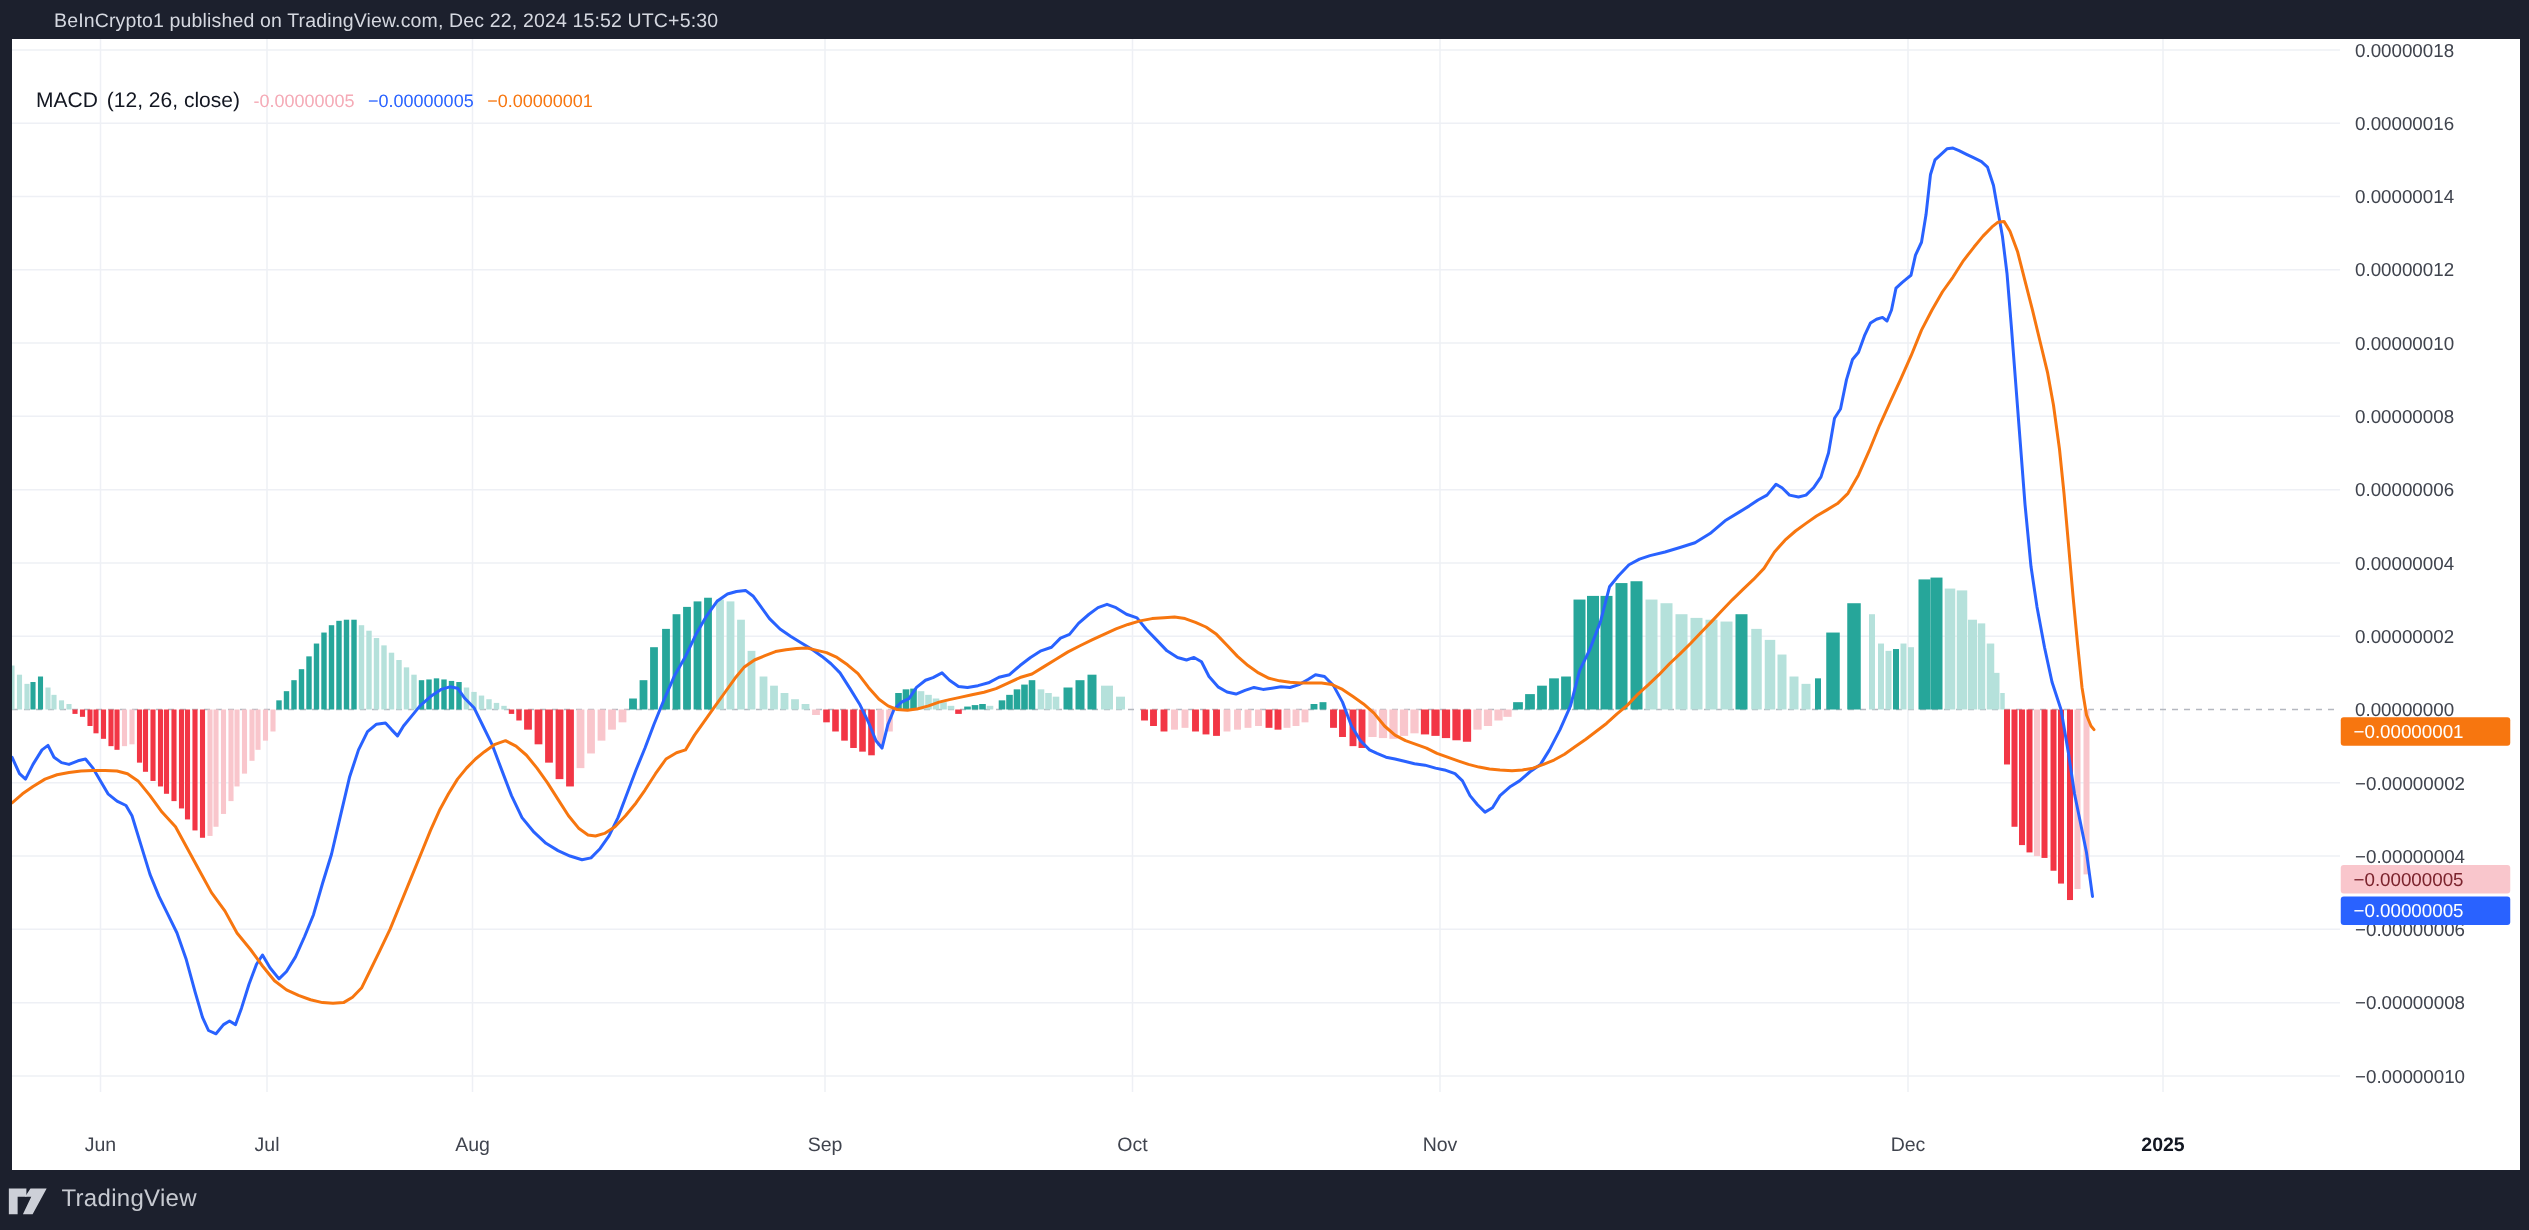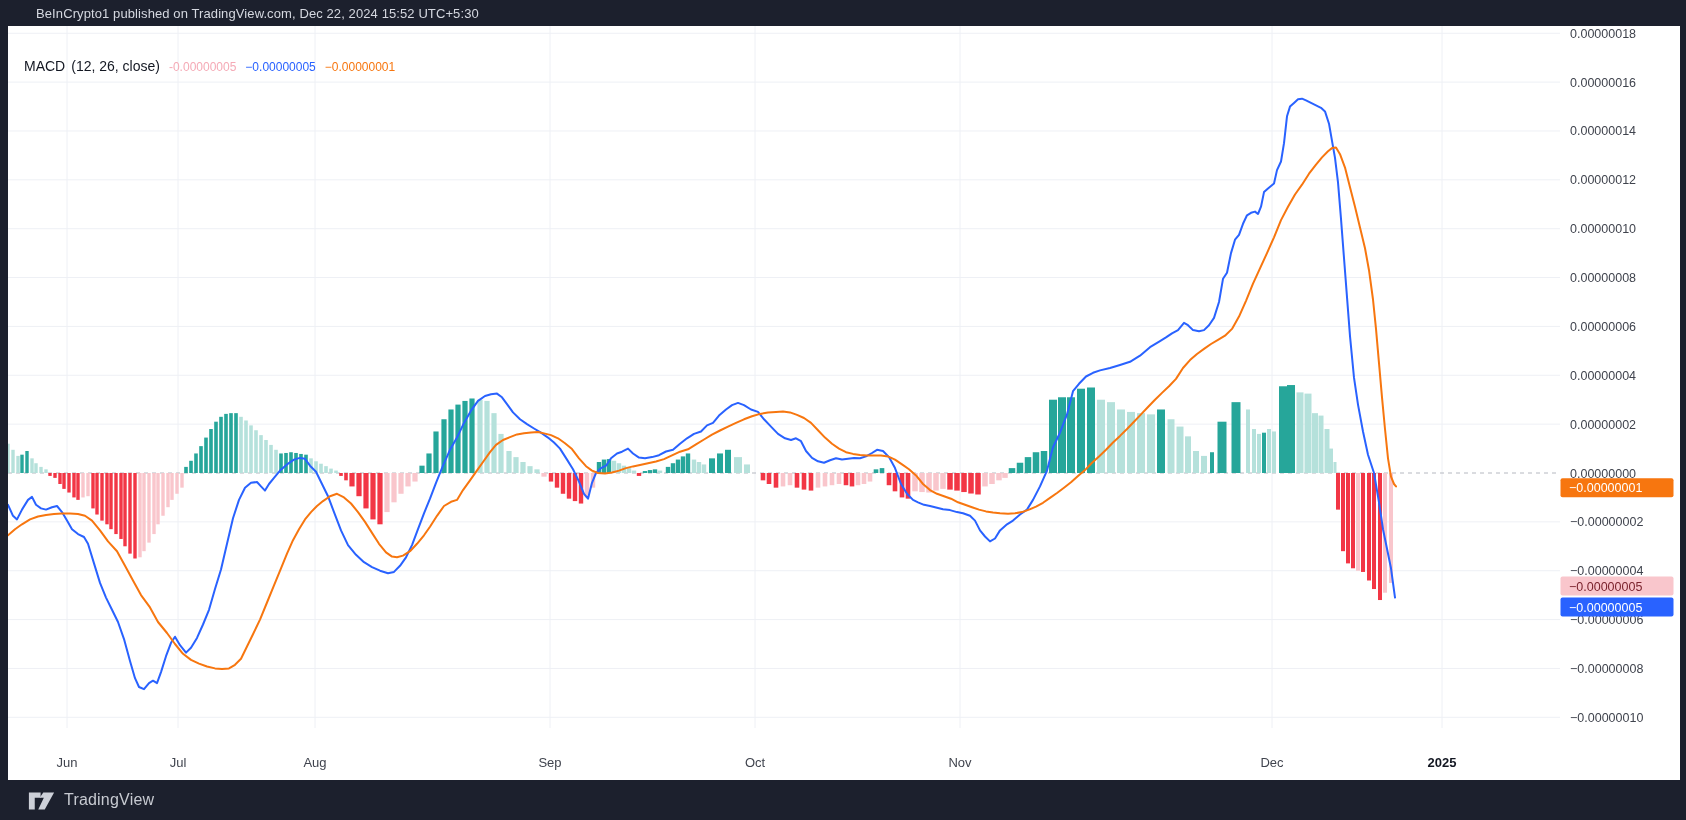--- a/index.html
+++ b/index.html
@@ -14,21 +14,21 @@
   }
   .panel{position:absolute;left:8px;top:26px;width:1672px;height:754px;background:#ffffff}
   .legend{
     position:absolute;left:16px;top:4px;z-index:5;display:flex;gap:9px;align-items:baseline;
     font-size:14px;color:#131722;white-space:nowrap;margin-top:28px;
   }
   .legend .param{margin-left:-3px}
   .legend .val{font-size:12px}
   .footer{
     position:absolute;left:0;top:780px;width:1686px;height:40px;background:#1c202d;
-    display:flex;align-items:center;padding-left:28px;box-sizing:border-box;gap:9px;
+    display:flex;align-items:center;padding-left:5px;box-sizing:border-box;gap:9px;
   }
   .brand{color:#c7cad1;font-size:16px;font-weight:500;letter-spacing:.2px}
   svg text{font-family:"Liberation Sans",sans-serif}
 </style>
 </head>
 <body>
 
 <div class="topbar">
   <span>BeInCrypto1 published on TradingView.com, Dec 22, 2024 15:52 UTC+5:30</span>
 </div>

